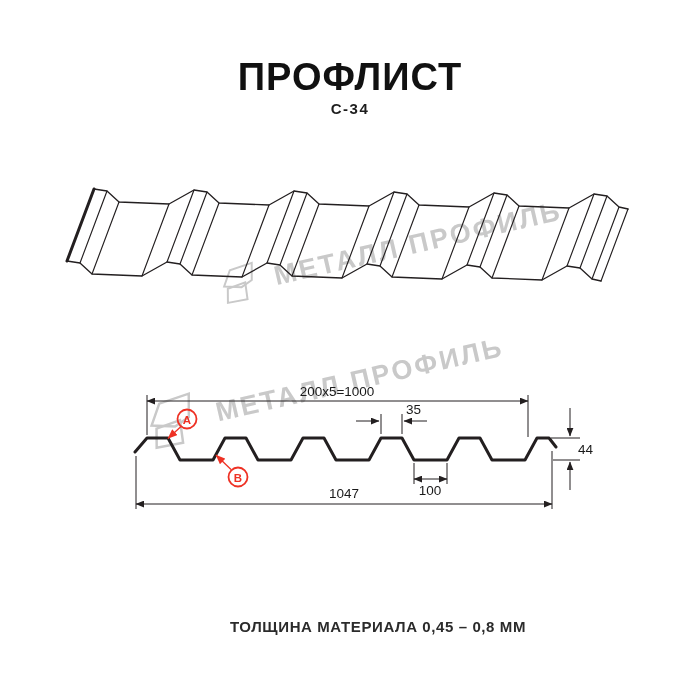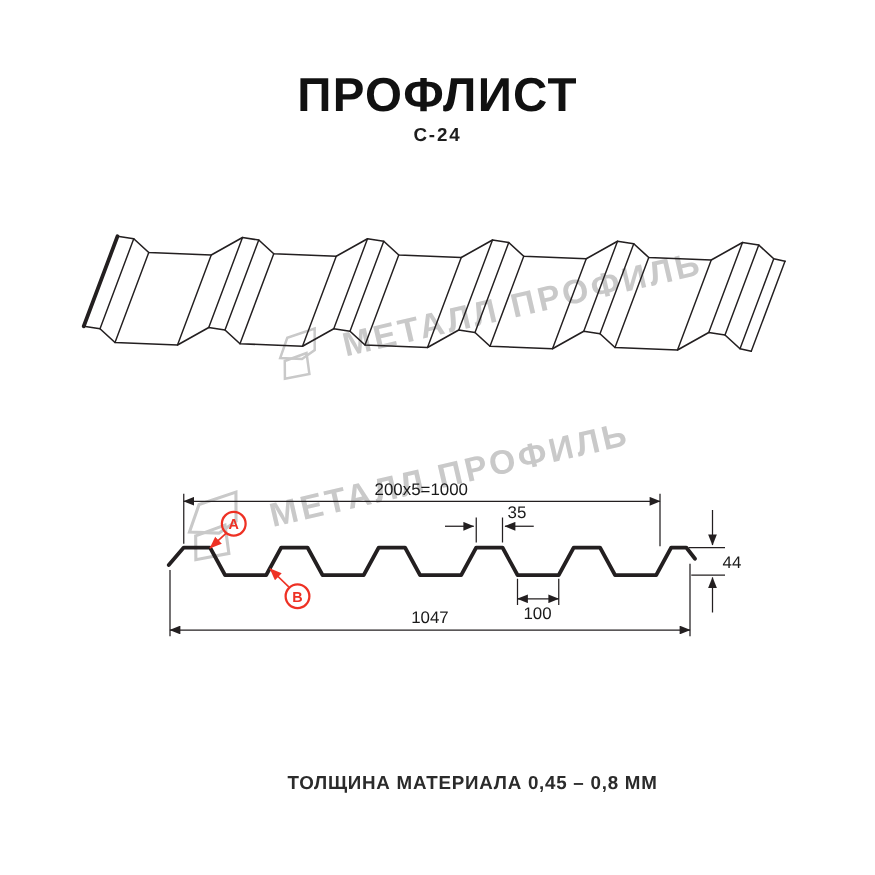--- a/index.html
+++ b/index.html
@@ -21,21 +21,21 @@
   .hdr{z-index:3;}
   svg text{font-family:"Liberation Sans",sans-serif;font-size:13.5px;fill:#1a1a1a;}
   svg text.red{font-size:11.5px;font-weight:bold;fill:#ee3124;}
 </style>
 </head>
 <body>
 
 <div class="page">
 
   <div class="title hdr">ПРОФЛИСТ</div>
-  <div class="subtitle hdr">С-24</div>
+  <div class="subtitle hdr">С-34</div>
 
   <div class="wm" id="wm1">
     <svg width="46" height="42" viewBox="0 0 60 52">
       <path d="M6,24 L18,5 L48,2 L43,24 L28,30 Z" fill="none" stroke="#c9c9c9" stroke-width="2.6"></path>
       <path d="M10,28 L34,25 L32,47 L6,46 Z" fill="none" stroke="#c9c9c9" stroke-width="2.6"></path>
     </svg>
     <span class="wmtext">МЕТАЛЛ ПРОФИЛЬ</span>
   </div>
 
   <div class="wm" id="wm2">

